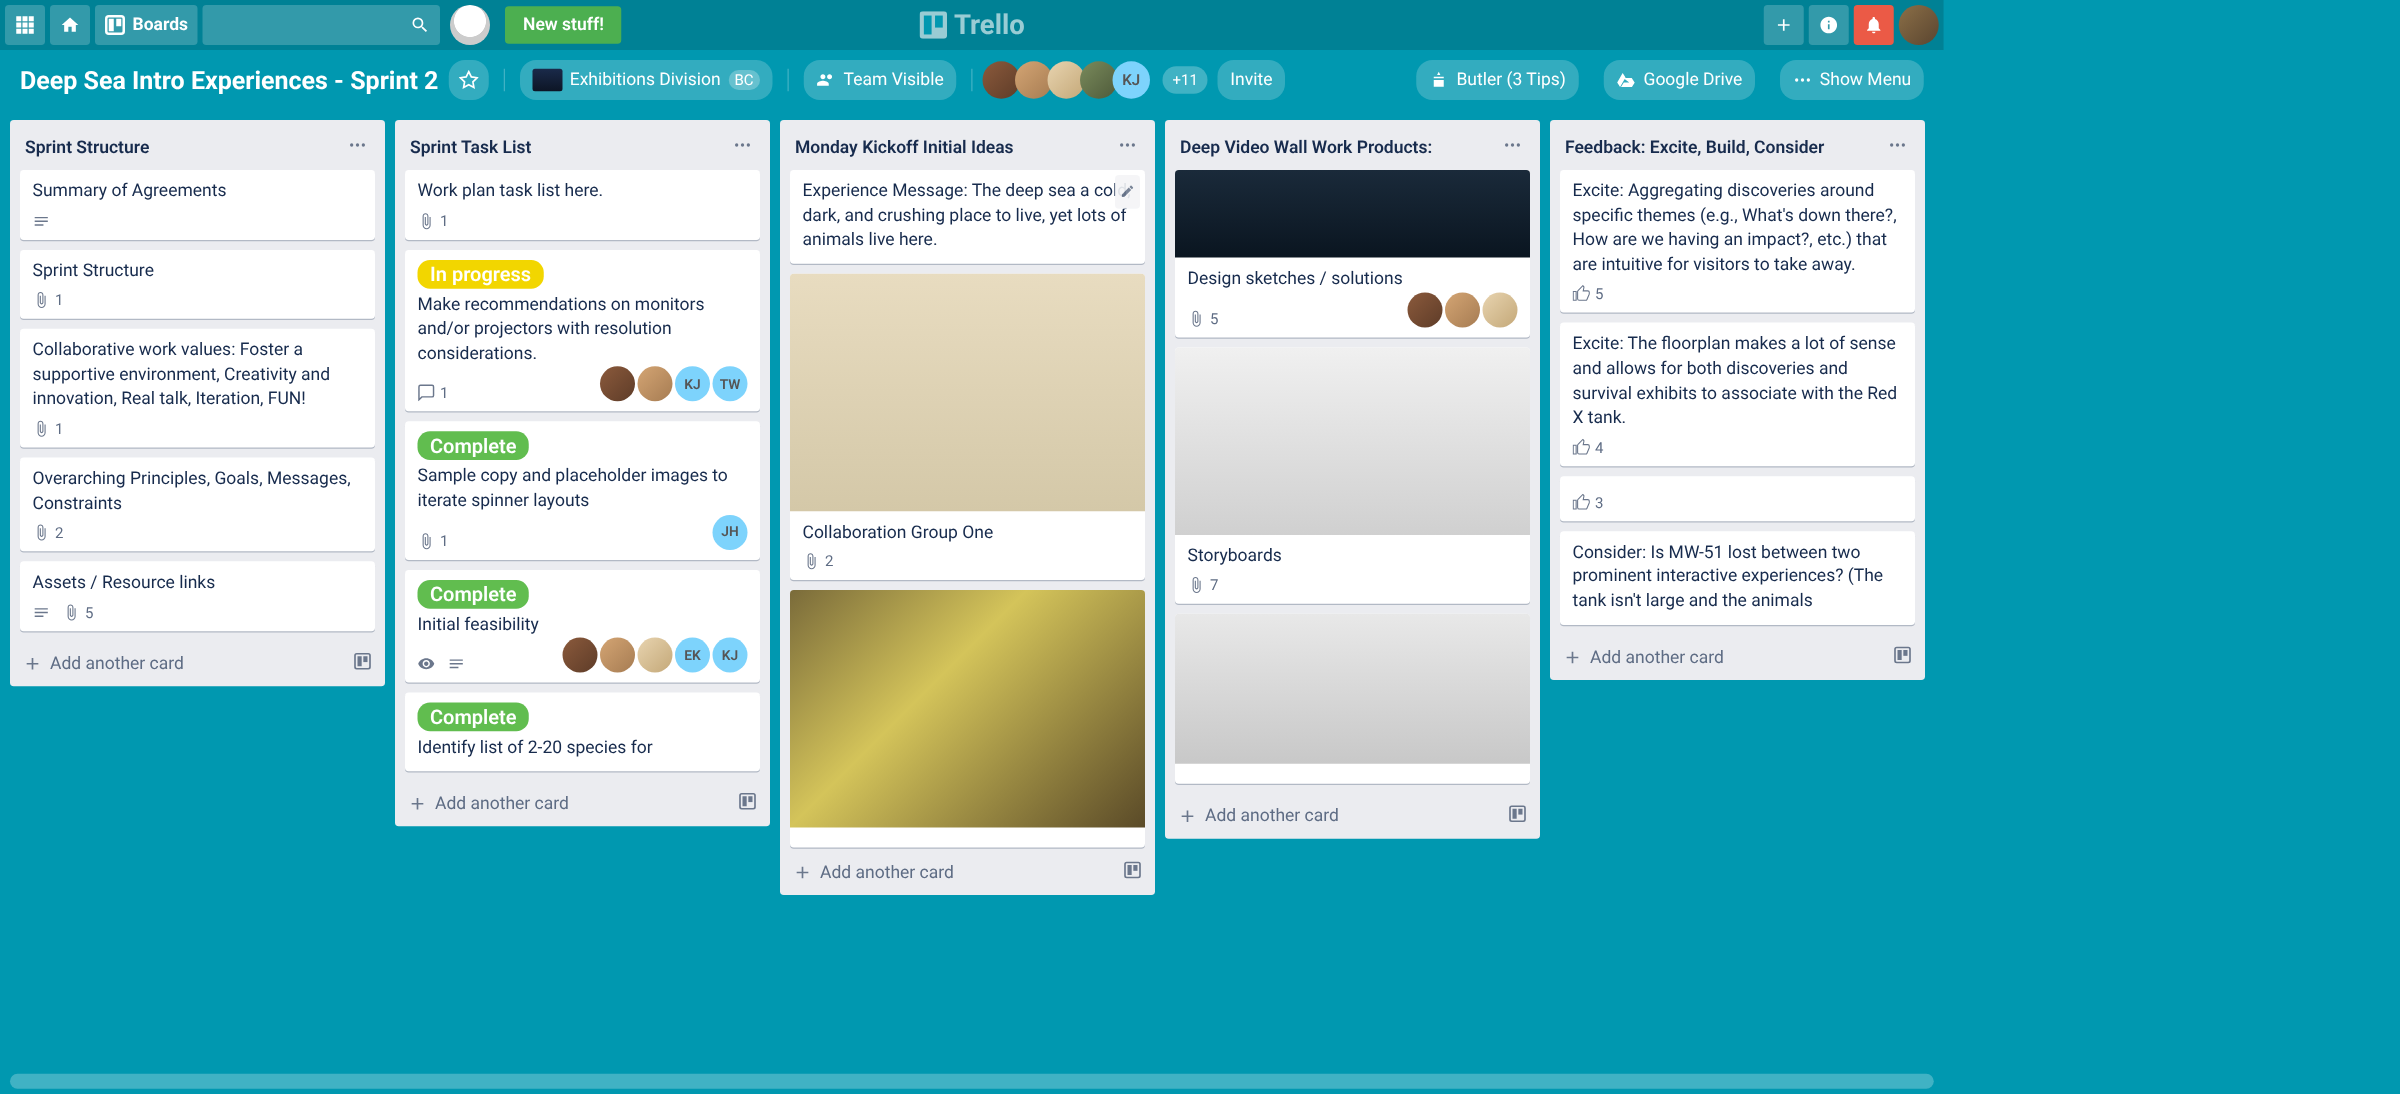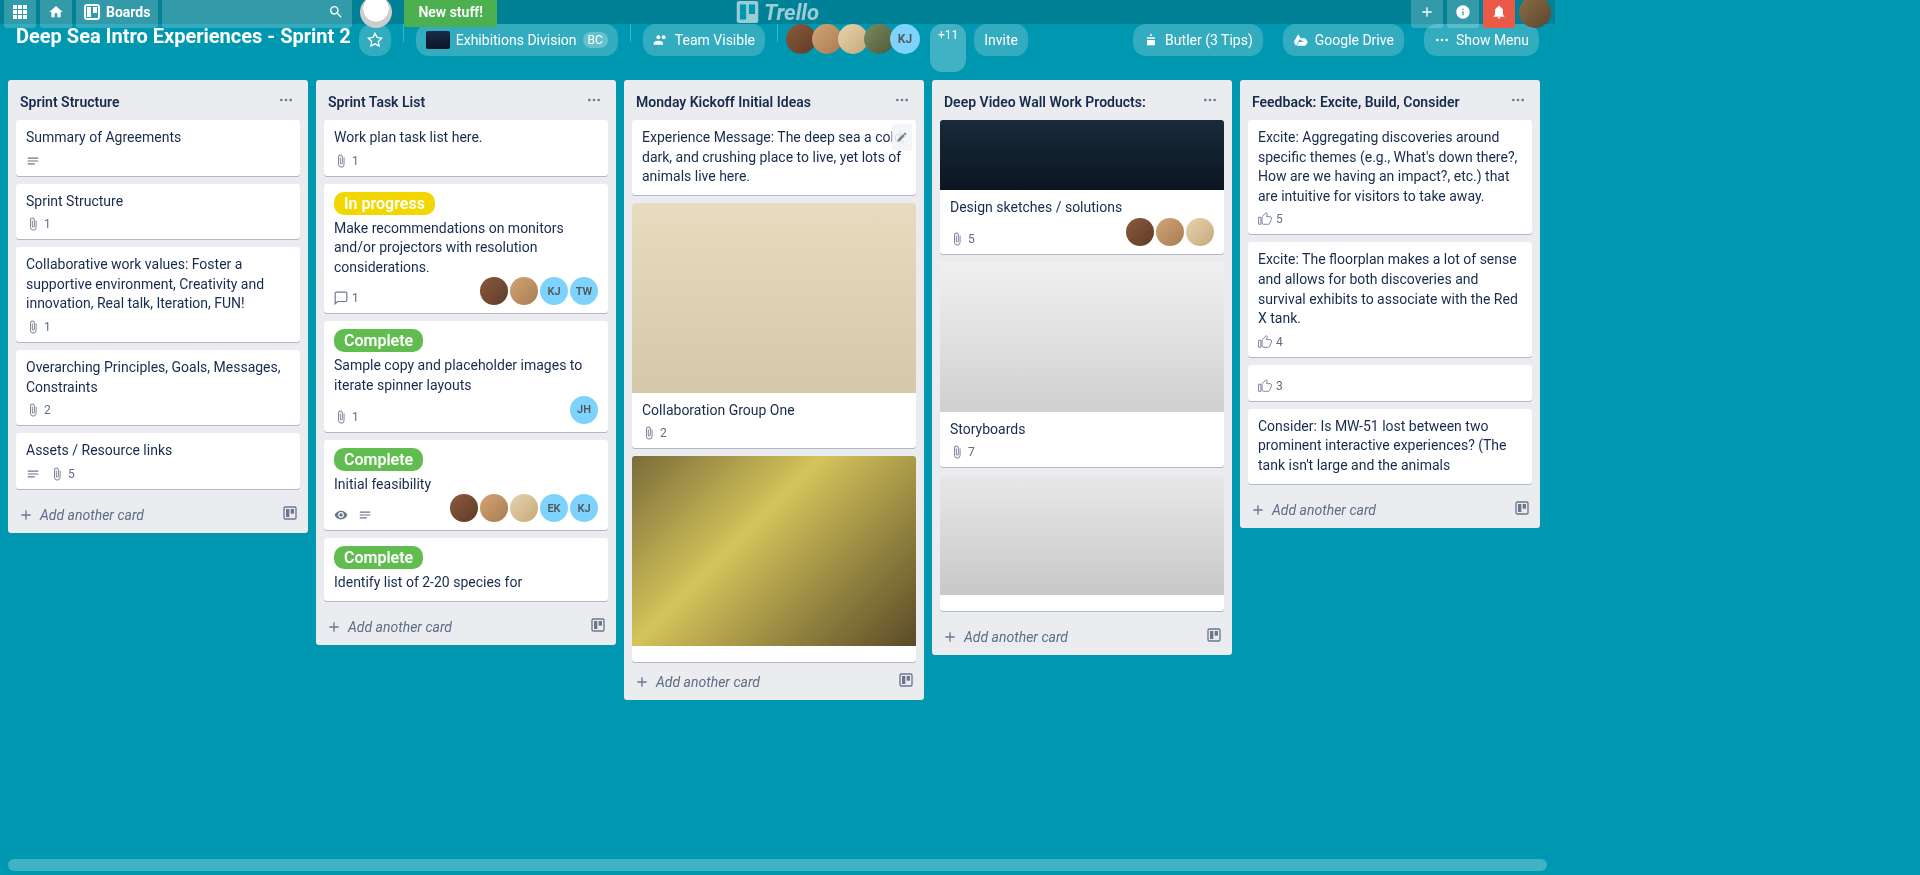--- a/index.html
+++ b/index.html
@@ -1,31 +1,31 @@
 <!DOCTYPE html>
 <html><head>
 <meta charset="utf-8">
 <style>
 * { margin:0; padding:0; box-sizing:border-box; font-family:-apple-system,BlinkMacSystemFont,"Segoe UI",Roboto,sans-serif; }
 body { background:#0098b0; height:875px; width:1555px; overflow:hidden; display:flex; flex-direction:column; }
-.topbar { background:rgba(0,0,0,0.15); height:24px; display:flex; align-items:center; padding:0 4px; gap:4px; position:relative; }
+.topbar { background:rgba(0,0,0,0.15); height:40px; display:flex; align-items:center; padding:0 4px; gap:4px; position:relative; }
 .topbar-left { display:flex; gap:4px; align-items:center; }
 .tb-btn { background:rgba(255,255,255,0.2); border:none; color:#fff; height:32px; min-width:32px; border-radius:3px; display:flex; align-items:center; justify-content:center; cursor:pointer; padding:0 8px; font-size:14px; font-weight:700; }
 .tb-btn svg { fill:#fff; }
 .boards-btn { gap:6px; }
 .search-box { background:rgba(255,255,255,0.2); height:32px; width:190px; border-radius:3px; display:flex; align-items:center; justify-content:flex-end; padding:0 8px; }
 .search-box svg { fill:#fff; }
 .mascot { width:32px; height:32px; margin-left:4px; background:radial-gradient(circle at 50% 40%, #fff 50%, #ccc 52%); border-radius:50%; }
 .new-stuff { background:#4caf50; color:#fff; height:30px; padding:0 14px; border-radius:3px; display:flex; align-items:center; font-weight:600; font-size:14px; margin-left:8px; }
-.logo-center { position:absolute; left:50%; transform:translateX(-50%); display:flex; align-items:center; gap:6px; color:rgba(255,255,255,0.6); font-style:italic; font-weight:700; font-size:22px; font-family:cursive; }
+.logo-center { position:absolute; left:50%; transform:translateX(-50%); display:flex; align-items:center; gap:6px; color:rgba(255,255,255,0.6); font-weight:700; font-size:22px; font-family:cursive; }
 .logo-center svg { fill:rgba(255,255,255,0.6); }
 .topbar-right { margin-left:auto; display:flex; gap:4px; align-items:center; }
 .notif { background:#eb5a46; }
 .avatar-top { width:32px; height:32px; border-radius:50%; background:linear-gradient(135deg,#8b6f47,#5a4530); }
-.boardbar { height:48px; display:flex; padding:0 16px; gap:8px; }
+.boardbar { height:48px; display:flex; align-items:center; padding:0 16px; gap:8px; }
 .board-title { color:#fff; font-size:20px; font-weight:700; }
 .bb-btn { background:rgba(255,255,255,0.2); border:none; color:#fff; height:32px; border-radius:13px; display:flex; align-items:center; padding:0 10px; cursor:pointer; font-size:14px; gap:6px; }
 .bb-divider { width:1px; height:18px; background:rgba(255,255,255,0.25); margin:0 4px; }
 .org-thumb { width:24px; height:18px; background:linear-gradient(#1a2a4a,#0d1525); border-radius:2px; }
 .bc-badge { background:rgba(255,255,255,0.25); padding:1px 5px; border-radius:8px; font-size:12px; }
 .member-stack { display:flex; }
 .member-stack .avatar { width:30px; height:30px; border-radius:50%; margin-left:-4px; border:0; position:relative; }
 .avatar { background:#ccc; display:flex; align-items:center; justify-content:center; font-size:12px; font-weight:600; color:#555; }
 .av1{background:linear-gradient(135deg,#8b5a3c,#5e3c28);} .av2{background:linear-gradient(135deg,#d4a574,#a67c52);} .av3{background:linear-gradient(135deg,#e8d4b0,#c4a878);} .av4{background:linear-gradient(135deg,#7a8b5c,#4e5a3a);} .av5{background:#7dd3fc;}
 .plus-count { background:rgba(255,255,255,0.25); color:#fff; font-size:12px; padding:4px 8px; border-radius:12px; margin-left:2px; }
@@ -46,21 +46,21 @@
 .card-members { margin-left:auto; display:flex; gap:2px; }
 .card-members .avatar { width:28px; height:28px; border-radius:50%; font-size:11px; }
 .label { display:inline-block; padding:2px 10px; border-radius:10px; font-size:16px; font-weight:600; color:#fff; margin-bottom:4px; }
 .lbl-yellow{background:#f2d600;color:#fff;} .lbl-green{background:#61bd4f;}
 .card-cover { width:100%; height:190px; background:#c4b89a; border-radius:3px 3px 0 0; margin:-8px -10px 8px -10px; width:calc(100% + 20px); object-fit:cover; }
 .cover1{background:linear-gradient(#e8dcc0,#d4c8a8);} 
 .cover2{background:linear-gradient(135deg,#7a6b3a 0%,#d4c45a 40%,#5a4a28 100%);} 
 .cover3{height:70px;background:linear-gradient(#1a2a3a,#0a1520);} 
 .cover4{height:150px;background:linear-gradient(#f0f0f0,#d0d0d0);} 
 .cover5{height:120px;background:linear-gradient(#e8e8e8,#c8c8c8);}
-.list-footer { padding:8px 10px; display:flex; align-items:center; justify-content:space-between;font-style:italic; }
+.list-footer { padding:8px 10px; display:flex; align-items:center; justify-content:space-between; }
 .add-card { color:#5e6c84; font-size:14px; display:flex; align-items:center; gap:6px; cursor:pointer; }
 .template-ico { color:#6b778c; cursor:pointer; }
 .hscroll { height:12px; background:rgba(255,255,255,0.25); margin:0 8px 4px; border-radius:6px; }
 .card-row{display:flex;justify-content:space-between;align-items:flex-end;}
 .edit-pen-visible{opacity:0.9;}
 </style>
 </head>
 <body>
 
 <div class="topbar">

